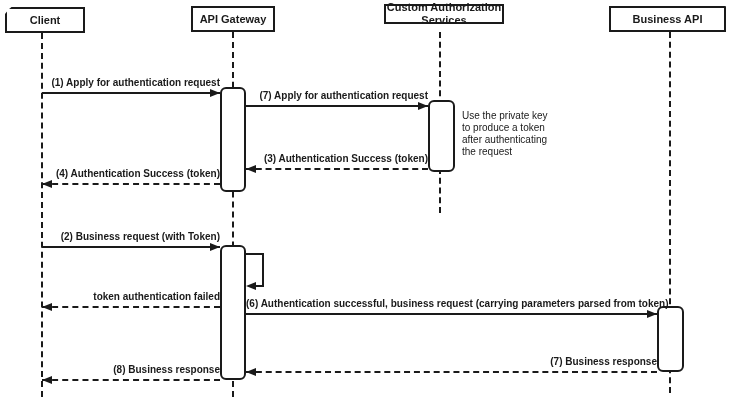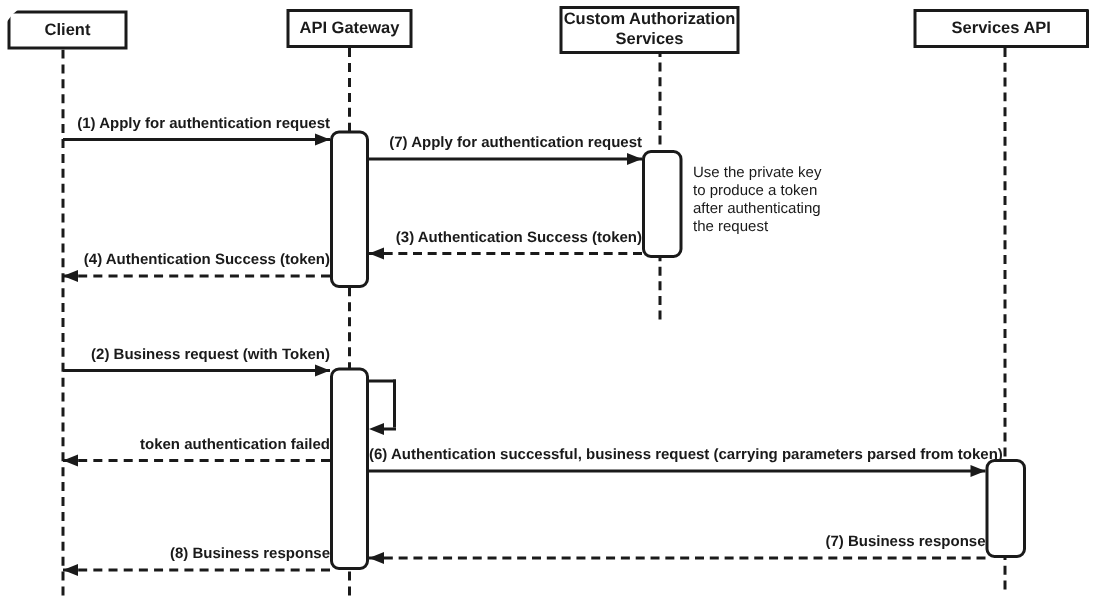--- a/index.html
+++ b/index.html
@@ -71,25 +71,25 @@
 <body>
 
 <div class="canvas">
 
   <div class="actor" style="left:5px;top:7px;width:80px;height:26px">
     <span>Client</span>
   </div>
   <div class="actor" style="left:191px;top:6px;width:84px;height:26px">
     <span>API Gateway</span>
   </div>
-  <div class="actor" style="left:373px;top:4px;width:120px;height:32px">
+  <div class="actor" style="left:384px;top:4px;width:120px;height:20px">
     <span>Custom Authorization Services</span>
   </div>
   <div class="actor" style="left:609px;top:6px;width:117px;height:26px">
-    <span>Services API</span>
+    <span>Business API</span>
   </div>
 
   <div class="lifeline" style="left:41px;top:33px;height:364px"></div>
   <div class="lifeline" style="left:232px;top:32px;height:365px"></div>
   <div class="lifeline" style="left:439px;top:32px;height:181px"></div>
   <div class="lifeline" style="left:669px;top:32px;height:361px"></div>
 
   <div class="activation" style="left:220px;top:87px;width:26px;height:105px"></div>
   <div class="activation" style="left:428px;top:100px;width:27px;height:72px"></div>
   <div class="activation" style="left:220px;top:245px;width:26px;height:135px"></div>

